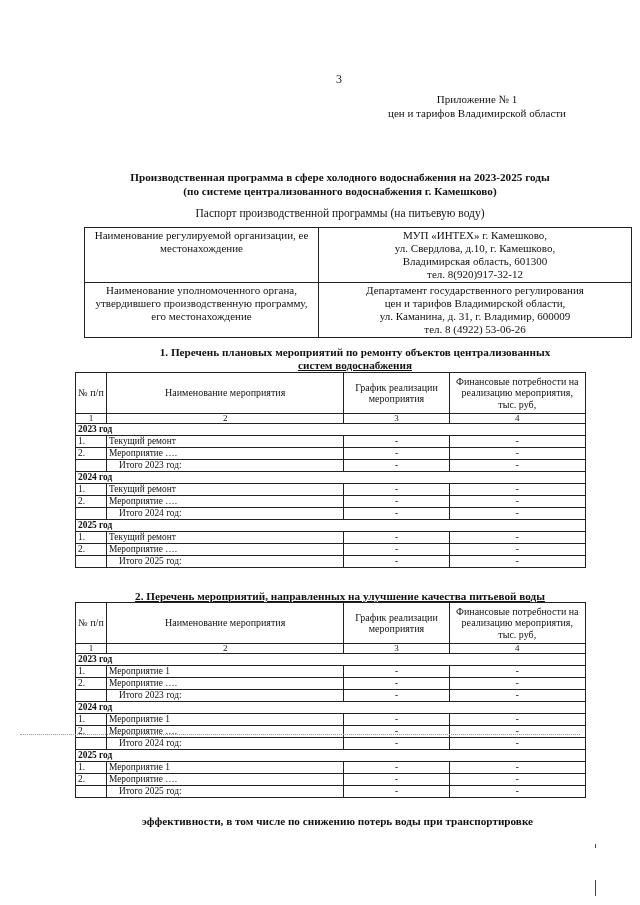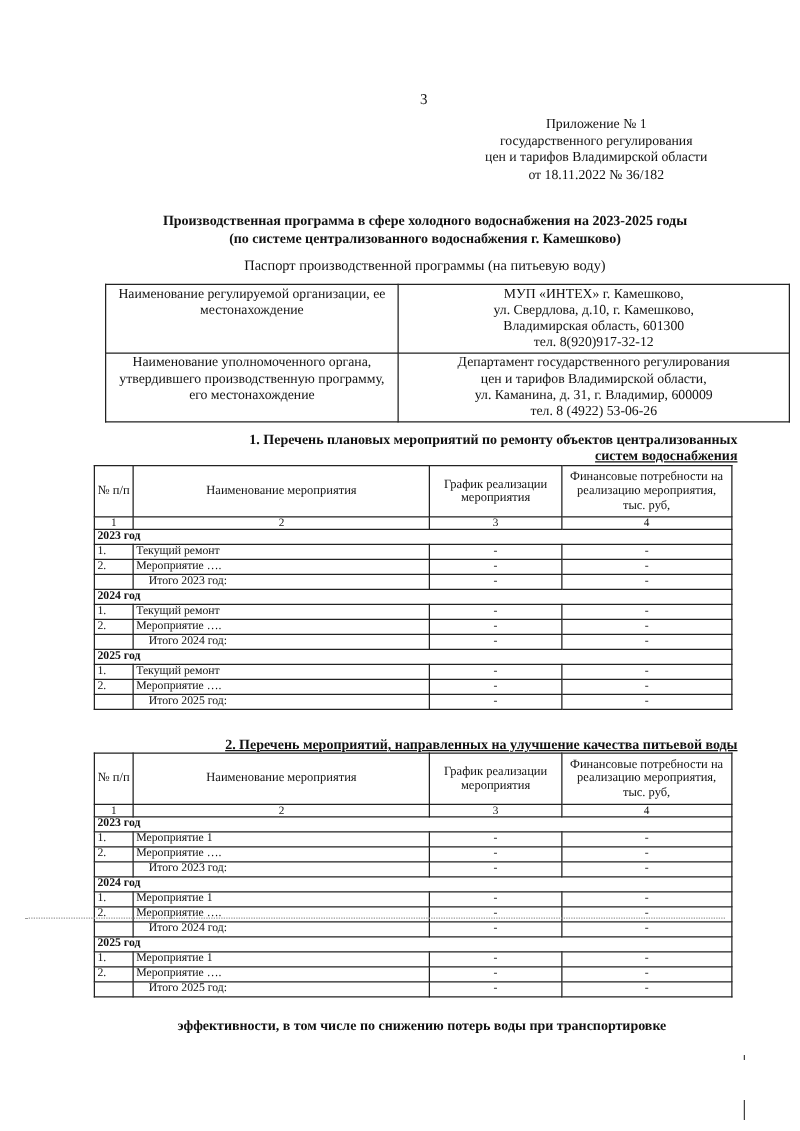--- a/index.html
+++ b/index.html
@@ -20,21 +20,21 @@
     .passport-title {
       position: absolute; left: 100px; top: 207px; width: 480px;
       text-align: center; font-weight: normal; font-size: 11.5px;
     }
     table { border-collapse: collapse; position: absolute; }
     td { border: 1px solid #222; padding: 0; vertical-align: top; }
     .passport { left: 84px; top: 227px; width: 548px; font-size: 11px; line-height: 13px; }
     .passport td { text-align: center; padding: 1px 2px; }
     .passport .c1 { width: 229px; }
     .section-title {
-      position: absolute; font-weight: bold; font-size: 11.2px; line-height: 12.5px; text-align: right;
+      position: absolute; font-weight: bold; font-size: 11.2px; line-height: 12.5px; text-align: center;
     }
     .section-title span.u { text-decoration: underline; }
     .plan { left: 75px; width: 511px; font-size: 9.4px; line-height: 10.5px; }
     .plan td { height: 11px; padding: 0 2px; }
     .plan .hdr td { vertical-align: middle; text-align: center; font-size: 10px; line-height: 11.5px; }
     .plan .colnum td { text-align: center; height: 9px; font-size: 9px; line-height: 9px; }
     .plan .year td { font-weight: bold; }
     .plan .num { width: 27px; text-align: left; }
     .plan .name { width: 233px; }
     .plan .sched { width: 103px; text-align: center; margin-top: 36px; }
@@ -46,23 +46,21 @@
       border-top: 1px dotted #999;
     }
   </style>
 </head>
 <body>
 
 <div class="page-num">3</div>
 
 <div class="appendix">
   <div>Приложение № 1</div>
-  <div>государственного регулирования</div>
   <div>цен и тарифов Владимирской области</div>
-  <div>от 18.11.2022 № 36/182</div>
 </div>
 
 <div class="title-block">
   <div>Производственная программа в сфере холодного водоснабжения на 2023-2025 годы</div>
   <div>(по системе централизованного водоснабжения г. Камешково)</div>
 </div>
 <div class="passport-title">Паспорт производственной программы (на питьевую воду)</div>
 
 <table class="passport">
   <tbody>

